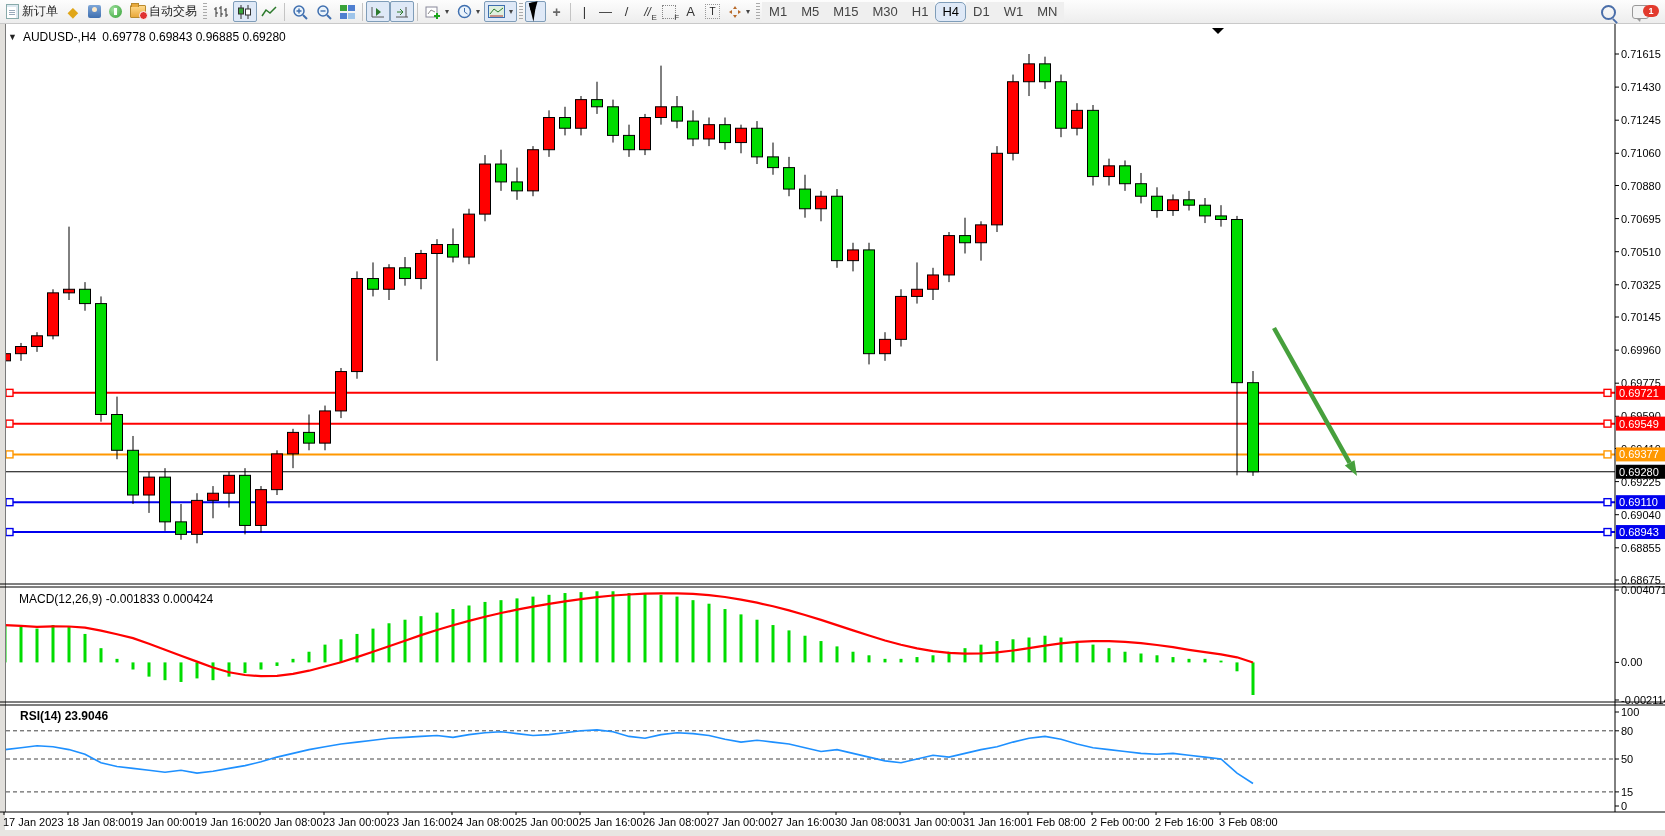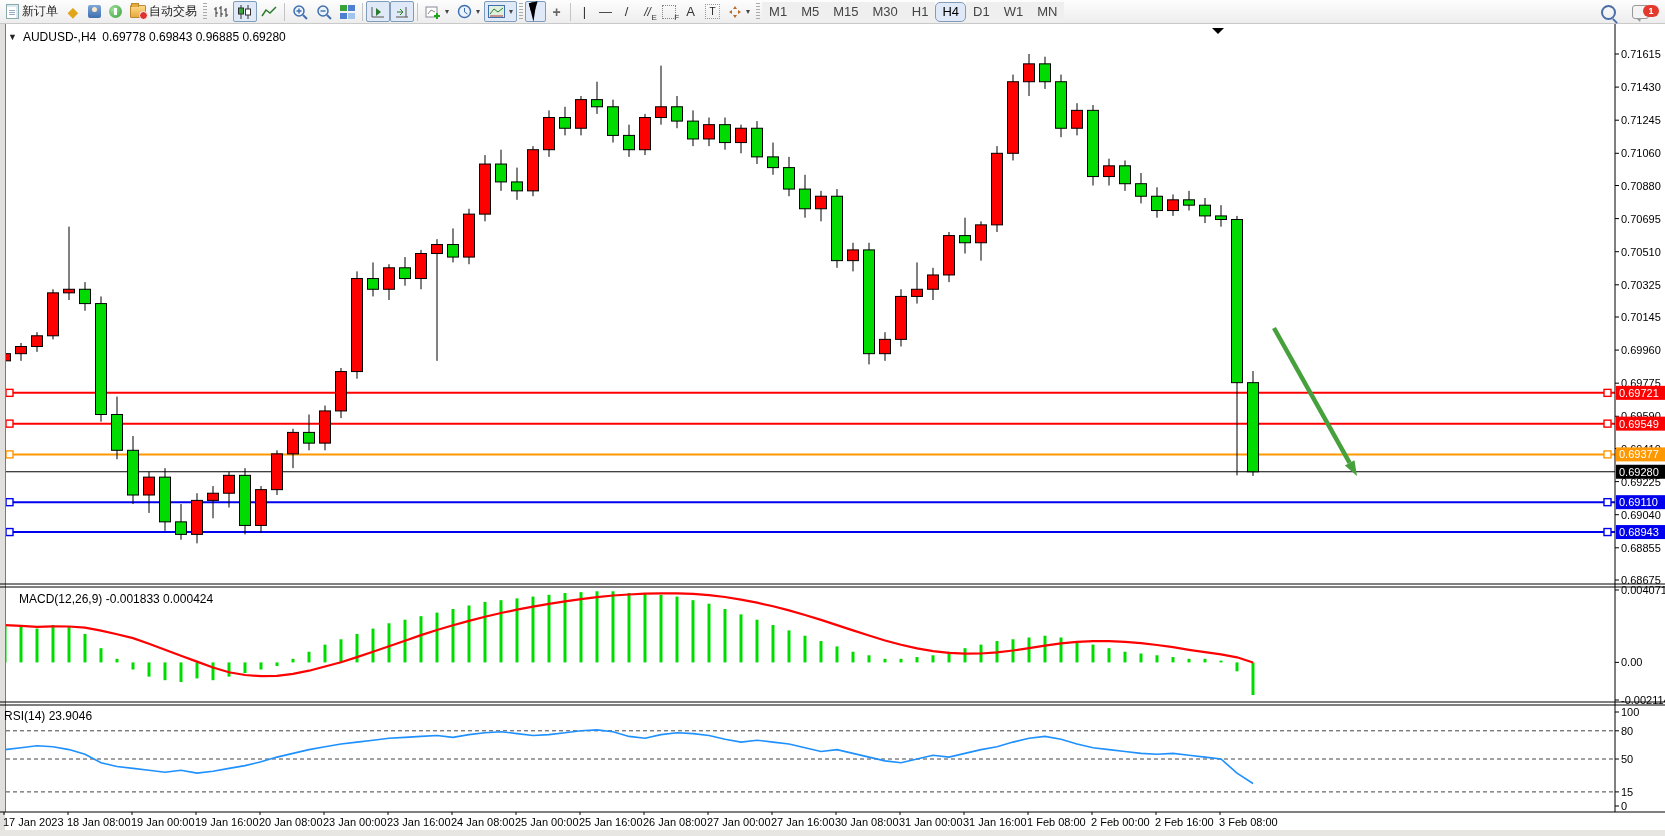--- a/index.html
+++ b/index.html
@@ -43,21 +43,21 @@
   .ic-bubble:after{content:"";position:absolute;left:3px;bottom:-4px;border-left:4px solid transparent;border-right:1px solid transparent;border-top:4px solid #999;}
   .badge{position:absolute;top:2px;right:-7px;min-width:12px;height:12px;border-radius:7px;background:#e23b2e;color:#fff;
     font-size:9px;font-weight:bold;display:flex;align-items:center;justify-content:center;padding:0 2px;}
   
   #chart-region{position:absolute;left:0;top:24px;width:1665px;height:812px;background:#fff;}
   #chart-svg{position:absolute;left:0;top:0;}
   .overlay{position:absolute;font-size:12px;color:#000;white-space:pre;}
   #main-title{left:8px;top:6px;display:flex;align-items:center;gap:6px;}
   #main-title .tri{font-size:9px;color:#222;}
   #macd-label{left:19px;top:568px;}
-  #rsi-label{left:4px;top:685px;}
+  #rsi-label{left:20px;top:685px;font-weight:bold;}
 </style>
 </head>
 <body>
 
 <div class="toolbar">
   <button class="tb">
     <span class="ic ic-doc"></span>
     <span>新订单</span>
   </button>
   <button class="tb">

